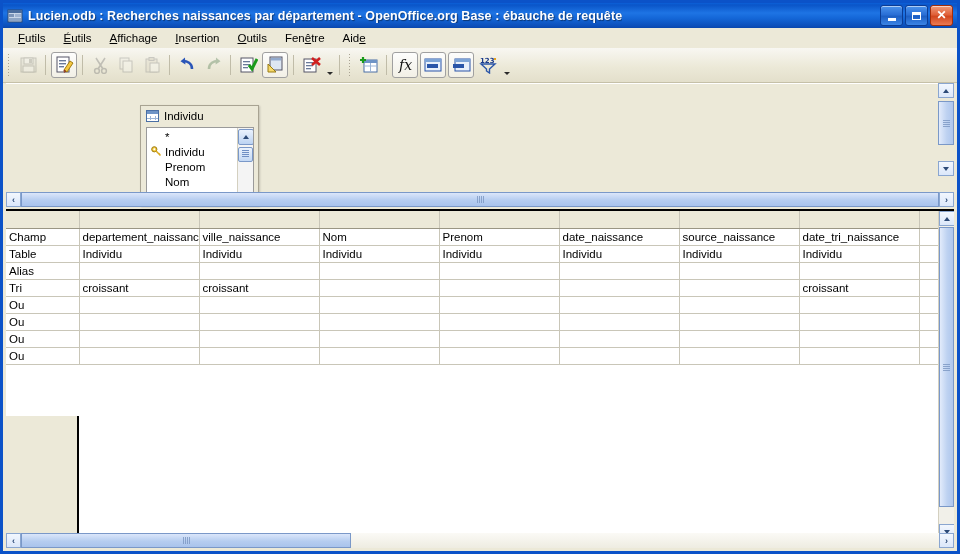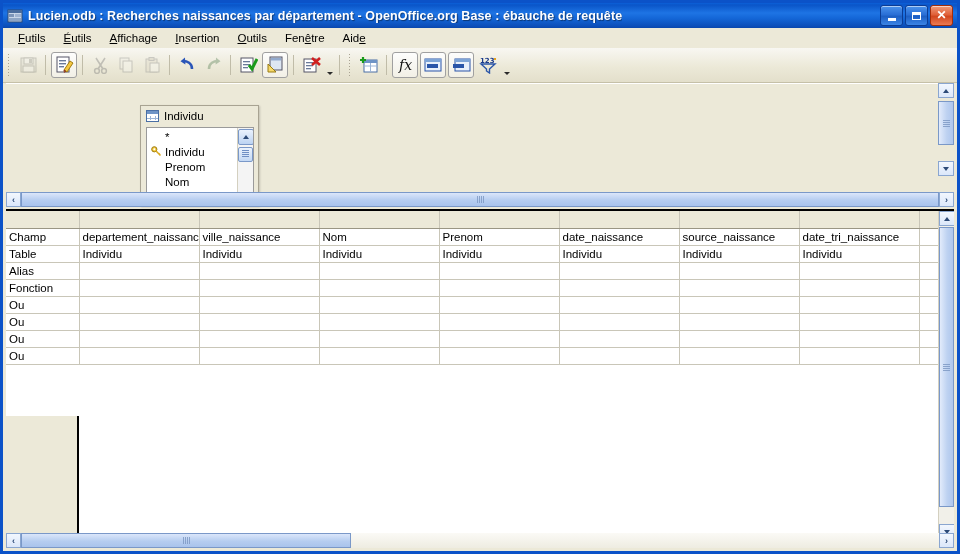--- a/index.html
+++ b/index.html
@@ -515,33 +515,33 @@
           <td></td>
           <td></td>
           <td></td>
           <td></td>
           <td></td>
           <td></td>
           <td></td>
           <td></td>
         </tr>
 
-
-
-        <tr>
-          <td class="rowlabel">Fonction</td>
-          <td></td>
-          <td></td>
-          <td></td>
-          <td></td>
-          <td></td>
-          <td></td>
-          <td></td>
-          <td></td>
-        </tr>
+        <tr>
+          <td class="rowlabel">Tri</td>
+          <td>croissant</td>
+          <td>croissant</td>
+          <td></td>
+          <td></td>
+          <td></td>
+          <td></td>
+          <td>croissant</td>
+          <td></td>
+        </tr>
+
+
 
 
         <tr>
           <td class="rowlabel">Ou</td>
           <td></td>
           <td></td>
           <td></td>
           <td></td>
           <td></td>
           <td></td>

